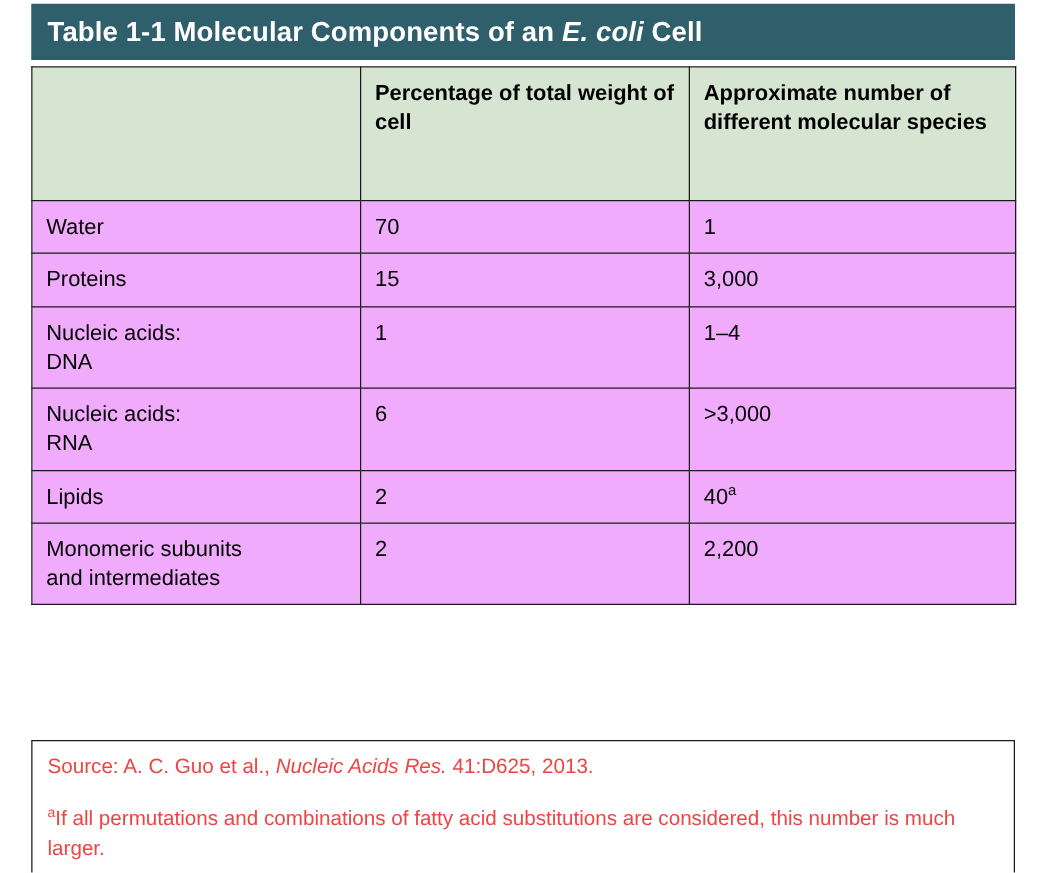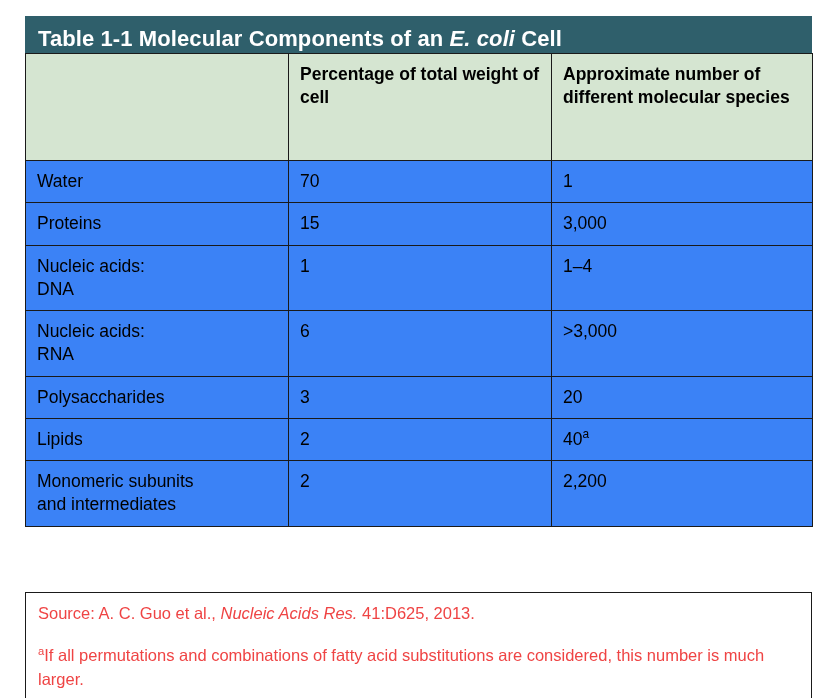--- a/index.html
+++ b/index.html
@@ -18,21 +18,21 @@
     width: 836px;
     height: 698px;
     background: #ffffff;
     box-sizing: border-box;
   }
 
   
   .table-title {
     position: absolute;
     left: 25px;
-    top: 16px;
+    top: 3px;
     width: 787px;
     height: 45px;
     background: #2f5f6b;
     color: #ffffff;
     font-size: 22px;
     font-weight: bold;
     line-height: 45px;
     padding-left: 13px;
     box-sizing: border-box;
     white-space: nowrap;
@@ -60,21 +60,21 @@
   table.main col.c3 { width: 261px; }
 
   table.main th, table.main td {
     border: 1.6px solid #1a1a1a;
     padding: 9px 10px 9px 11px;
     vertical-align: top;
     font-size: 17.5px;
     color: #000000;
     line-height: 1.33;
     text-align: left;
-    background: #3b82f6;
+    background: #f0abfc;
   }
   table.main thead th {
     background: #d5e5d1;
     font-weight: bold;
     height: 88px;
     vertical-align: top;
   }
   table.main tbody td {
     font-weight: normal;
   }
@@ -143,25 +143,20 @@
           <td>1</td>
           <td><span>1–4</span><sup class="fn"></sup></td>
         </tr>
         <tr>
           <td class="rowlbl">Nucleic acids:
 RNA</td>
           <td>6</td>
           <td><span>&gt;3,000</span><sup class="fn"></sup></td>
         </tr>
         <tr>
-          <td class="rowlbl">Polysaccharides</td>
-          <td>3</td>
-          <td><span>20</span><sup class="fn"></sup></td>
-        </tr>
-        <tr>
           <td class="rowlbl">Lipids</td>
           <td>2</td>
           <td><span>40</span><sup class="fn">a</sup></td>
         </tr>
         <tr>
           <td class="rowlbl">Monomeric subunits
 and intermediates</td>
           <td>2</td>
           <td><span>2,200</span><sup class="fn"></sup></td>
         </tr>

